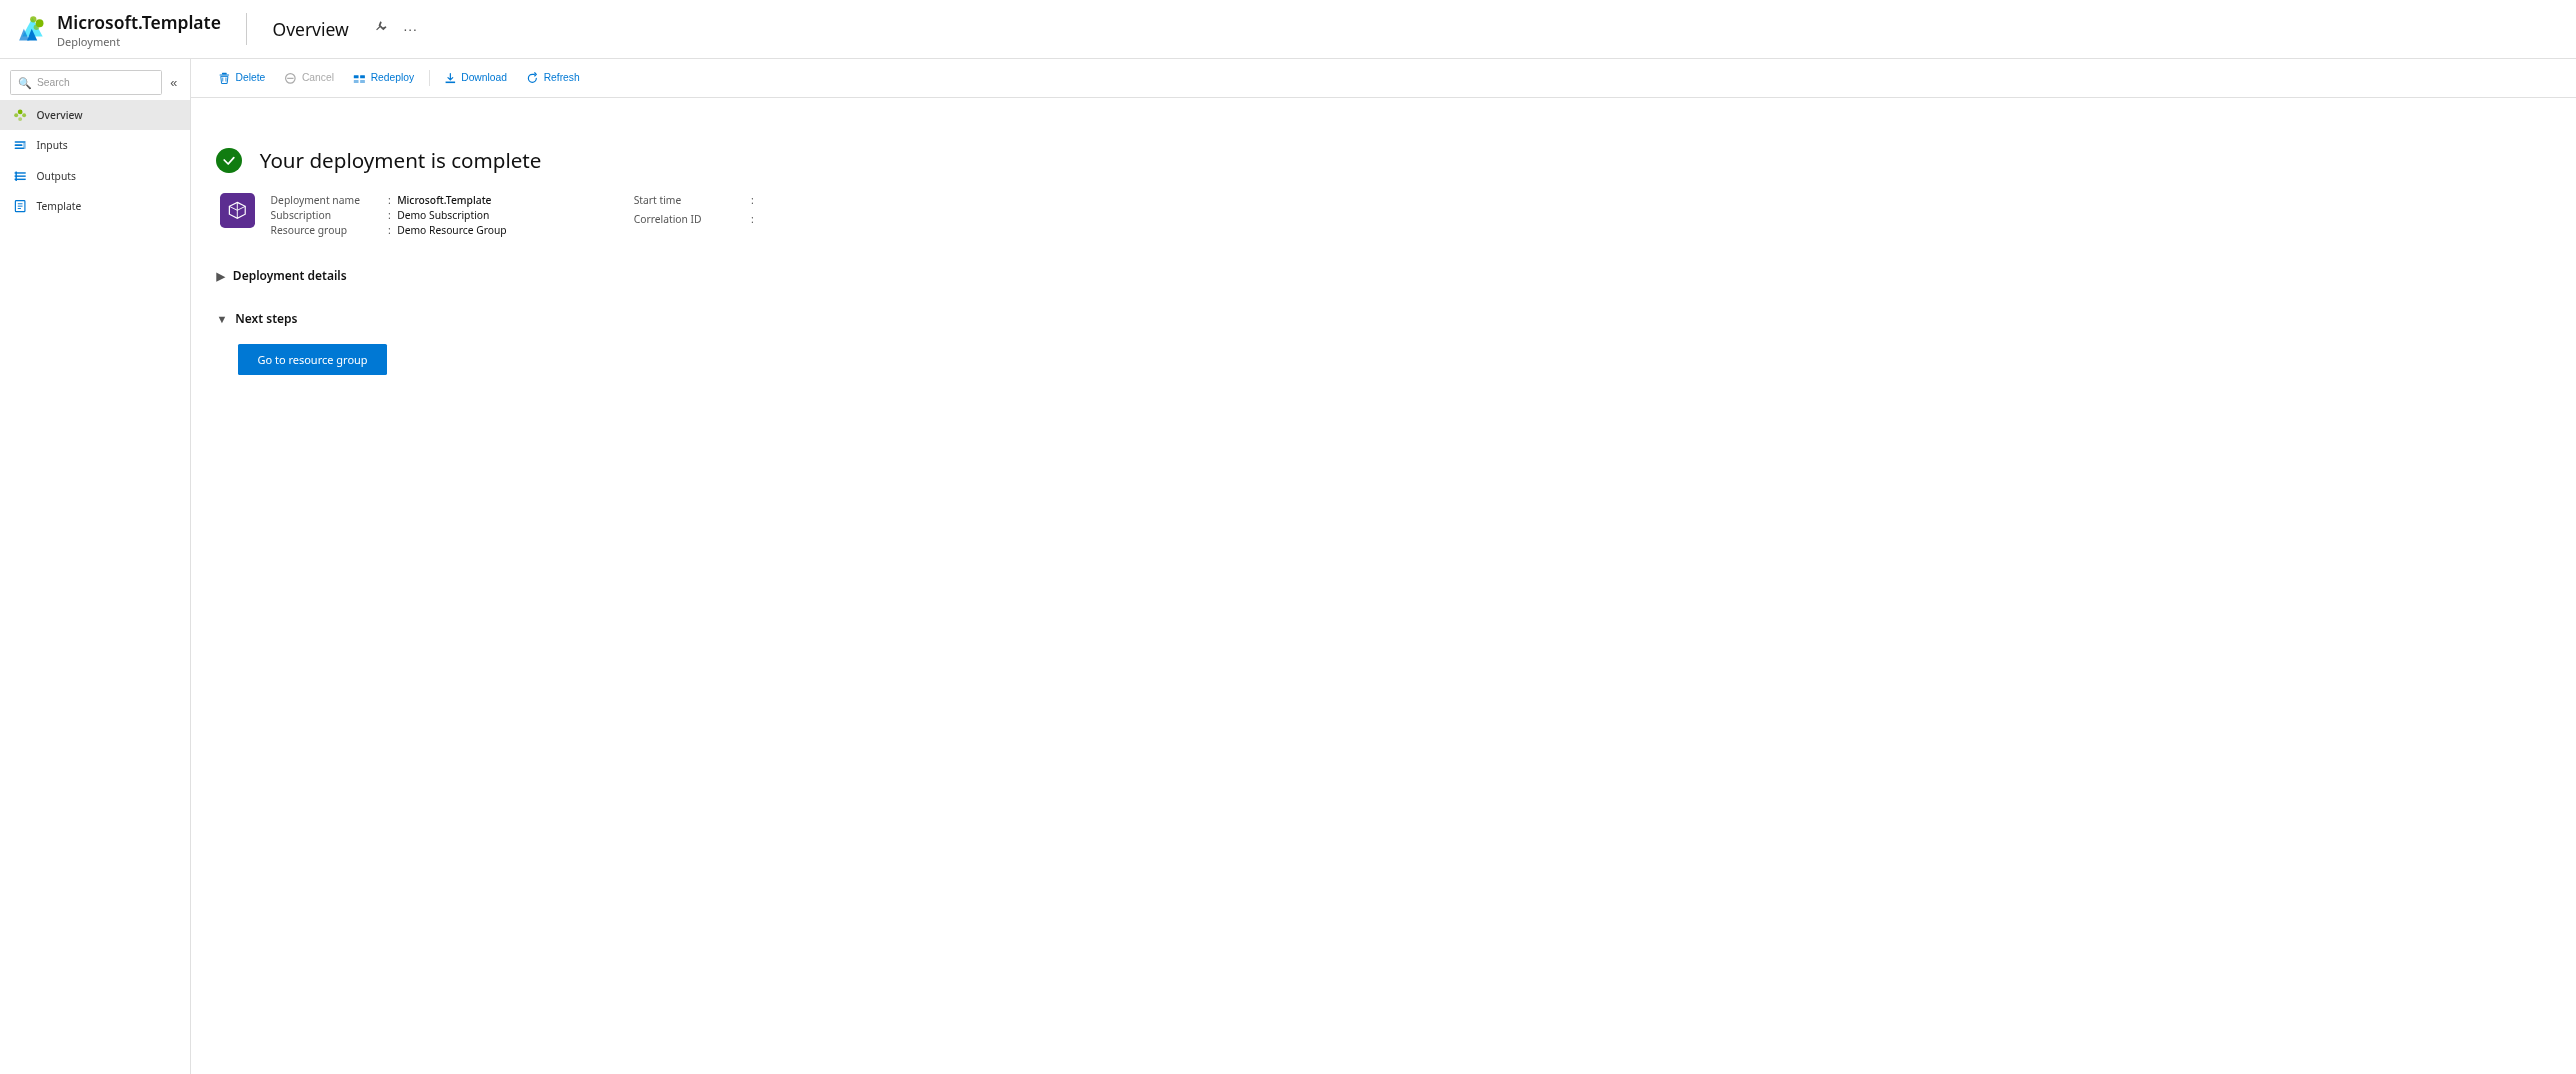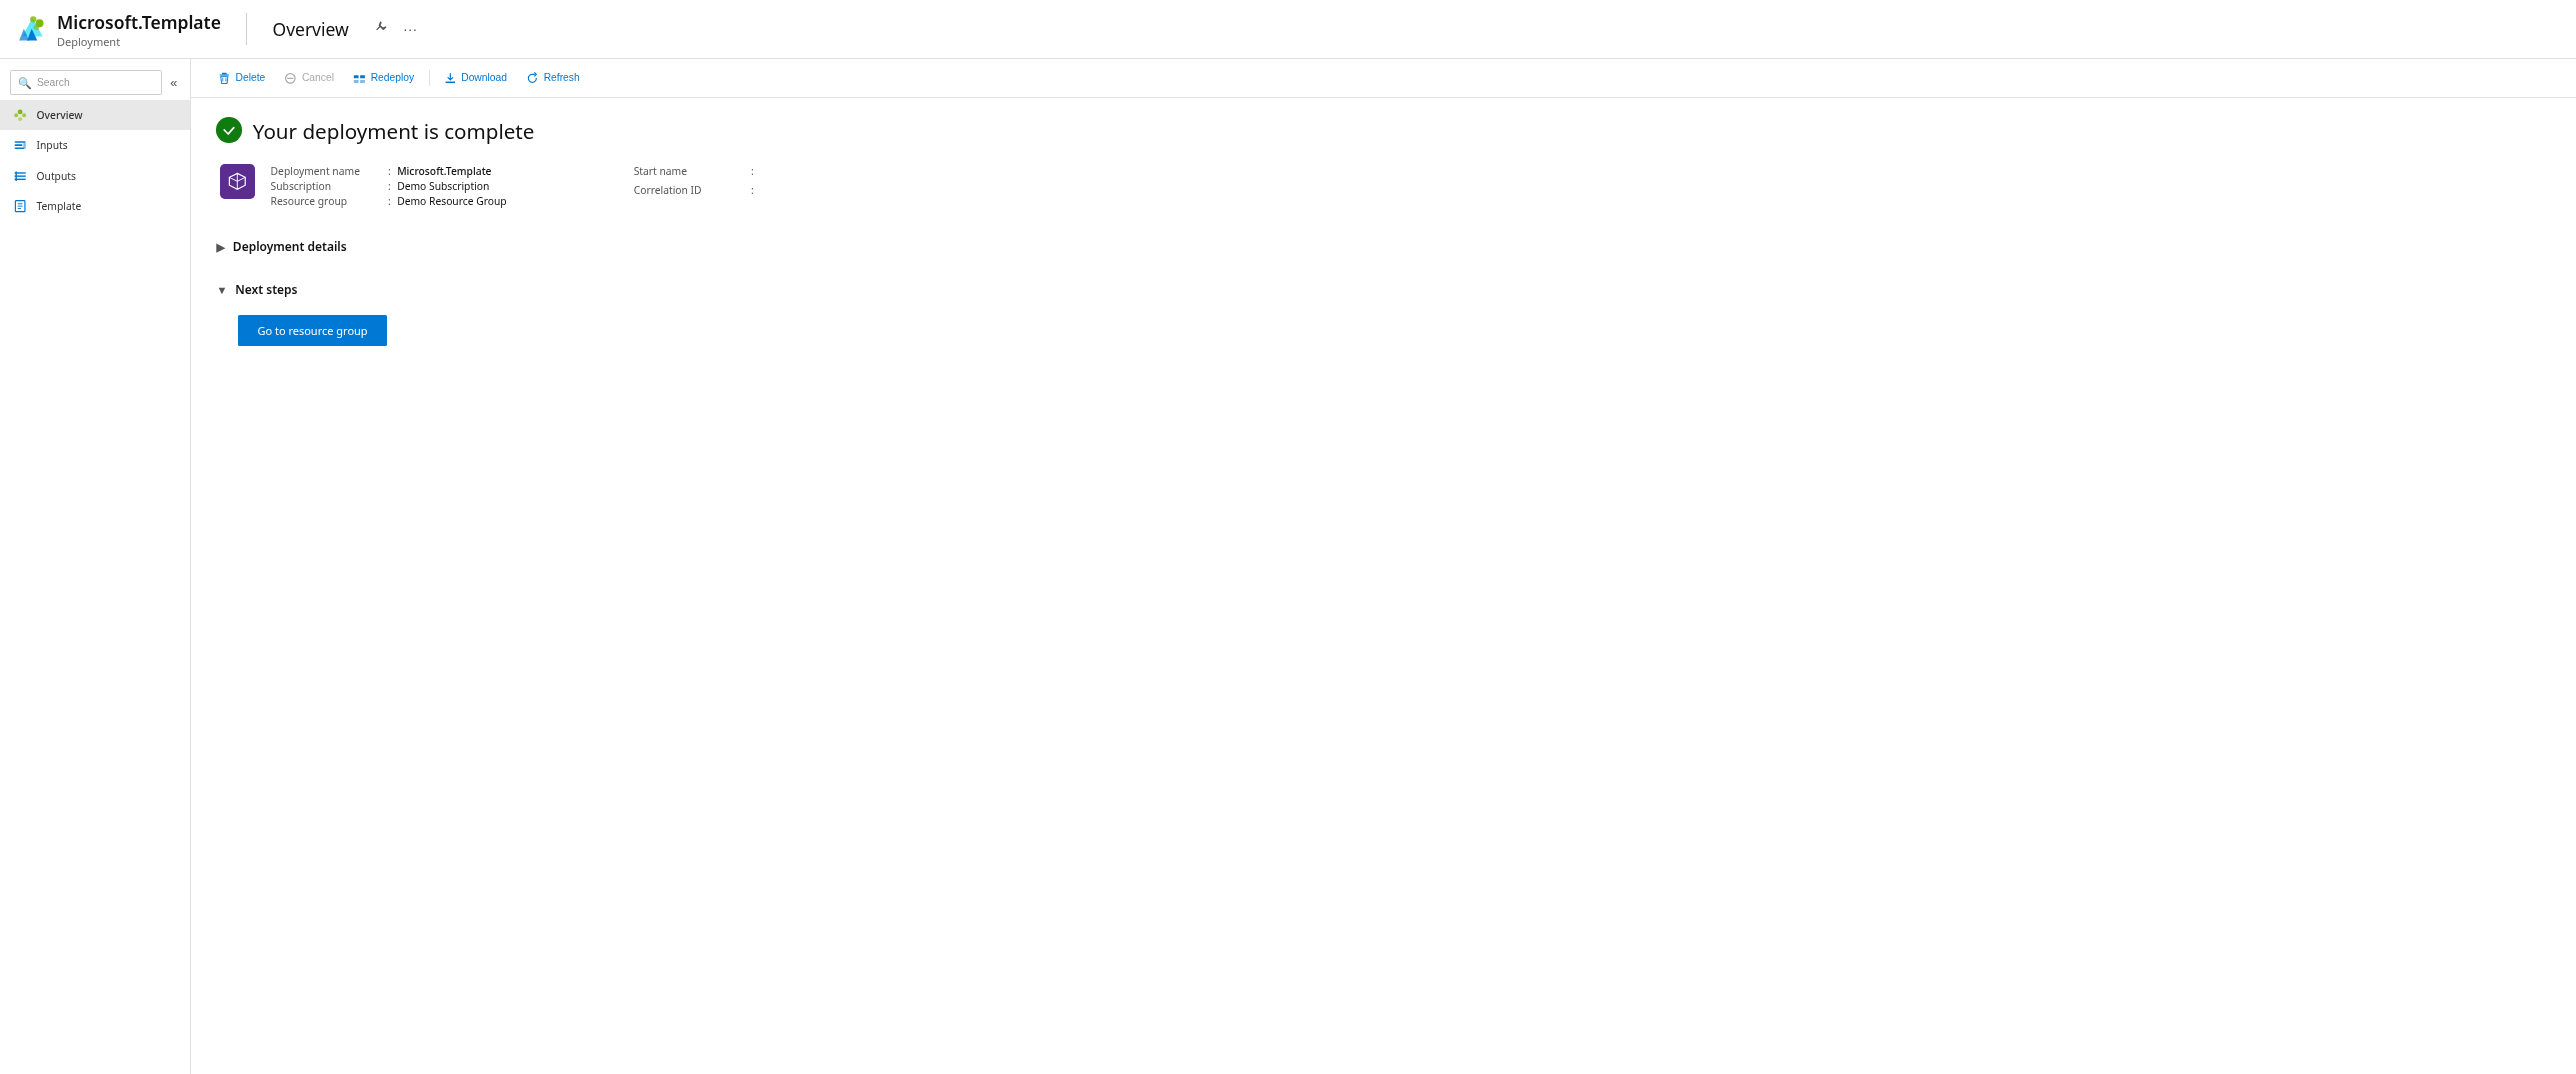--- a/index.html
+++ b/index.html
@@ -46,21 +46,21 @@
       display: flex; gap: 4.8px; background: none; border: none;
       cursor: pointer; color: #0078d4; font-size: 10.3px; padding: 4.8px 8px; border-radius: 1.6px;
     }
     .toolbar-btn.disabled { color: #aaa; cursor: default; }
     .toolbar-separator { width: 0.8px; height: 16px; background: #e0e0e0; margin: 0 3.2px; }
 
     
     .content { flex: 1; overflow-y: auto; padding: 19px 25.4px; }
 
     
-    .deployment-complete { display: flex; align-items: flex-start; gap: 11px; margin-bottom: 19px; }
+    .deployment-complete { display: flex; align-items: center; gap: 18px; margin-bottom: 19px; margin-top: 29px; }
     .check-circle {
       width: 25.4px; height: 25.4px; background: #107c10; border-radius: 50%;
       display: flex; align-items: center; justify-content: center; color: white; font-size: 14.3px; flex-shrink: 0;
     }
     .deployment-complete-text { font-size: 20.6px; font-weight: 400; color: #111; }
 
     
     .deployment-info { display: flex; gap: 32px; margin-bottom: 22px; margin-left: 3.2px; }
     .deployment-info-main { display: flex; gap: 16px; }
     .deployment-icon-box {
@@ -279,21 +279,21 @@
               </div>
               <div class="field-row">
                 <span class="field-label">Resource group</span>
                 <span class="field-colon">:</span>
                 <span class="field-value">Demo Resource Group</span>
               </div>
             </div>
           </div>
           <div class="deployment-fields-right">
             <div class="field-row">
-              <span class="field-label">Start name</span>
+              <span class="field-label">Start time</span>
               <span class="field-colon">:</span>
               <span class="field-value"></span>
             </div>
             <div class="field-row">
               <span class="field-label">Correlation ID</span>
               <span class="field-colon">:</span>
               <span class="field-value"></span>
             </div>
           </div>
         </div>

